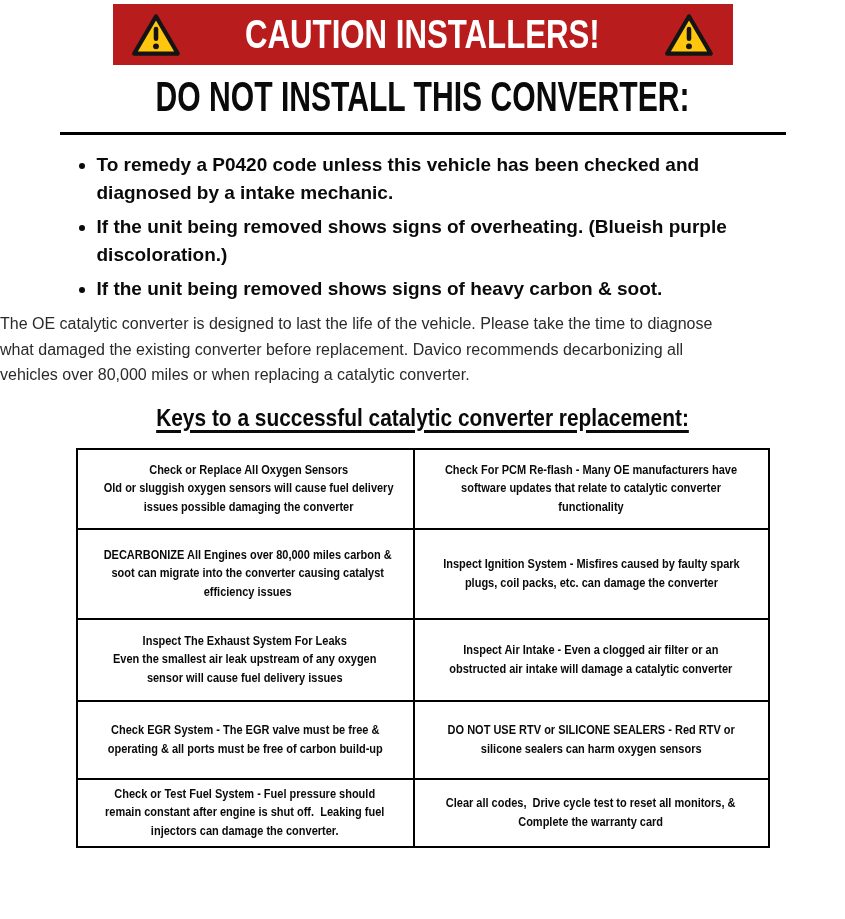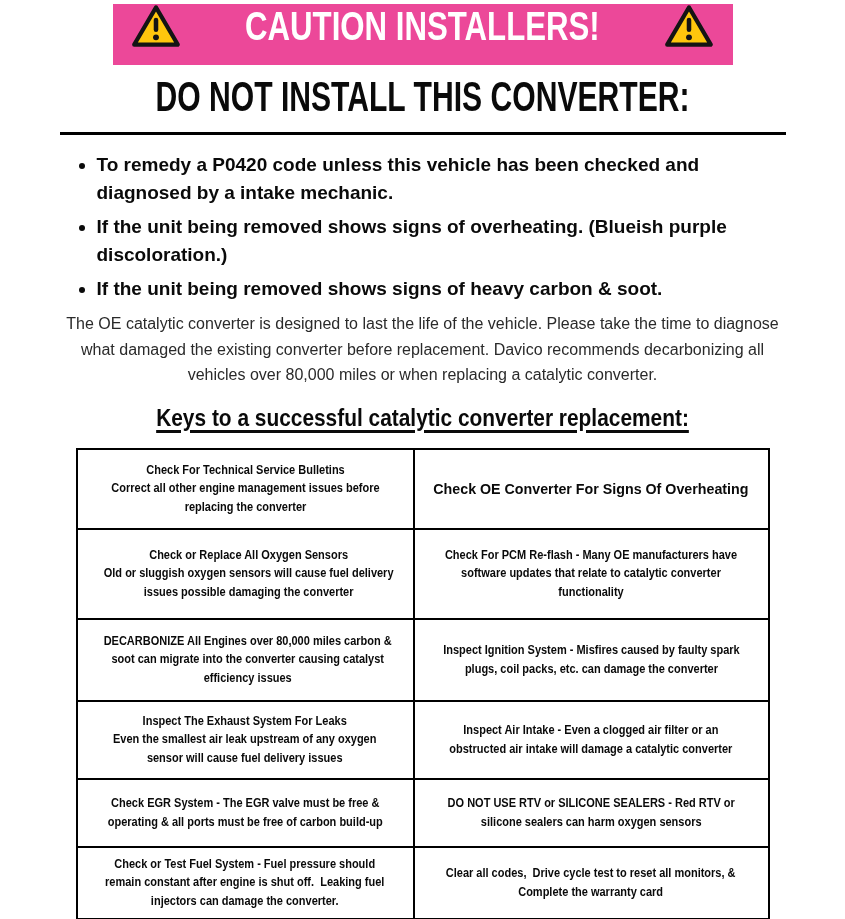--- a/index.html
+++ b/index.html
@@ -12,23 +12,23 @@
     font-family: "Liberation Sans", sans-serif;
     color: #111;
   }
   .page { width: 845px; height: 919px; position: relative; }
 
   
   .banner {
     width: 620px;
     height: 61px;
     margin: 4px auto 0 auto;
-    background: #ec4899;
+    background: #b91c1c;
     display: flex;
-    align-items: flex-start;
+    align-items: center;
     justify-content: center;
     gap: 14px;
   }
   .banner-label {
     display: inline-block;
     color: #ffffff;
     font-weight: bold;
     font-size: 40px;
     letter-spacing: 0px;
     white-space: nowrap;
@@ -67,21 +67,20 @@
     line-height: 1.45;
     margin-bottom: 7px;
     white-space: pre-line;
     color: #0a0a0a;
   }
 
   
   .paragraph {
     margin: 8px auto 0 auto;
     width: 845px;
-    text-align: center;
     font-size: 16px;
     line-height: 1.6;
     color: #2a2a2a;
     white-space: pre-line;
   }
 
   
   .keys-heading {
     margin-top: 16px;
     text-align: center;
@@ -166,26 +165,20 @@
 
   <div class="keys-heading">Keys to a successful catalytic converter replacement:</div>
 
   <table class="tips">
     <colgroup>
         <col style="width:48.7%">
         <col style="width:51.3%">
       </colgroup>
     <tbody>
       <tr>
-        <td><div class="cell-text">Check For Technical Service Bulletins
-Correct all other engine management issues before
-replacing the converter</div></td>
-        <td><div class="cell-text big">Check OE Converter For Signs Of Overheating</div></td>
-      </tr>
-      <tr>
         <td><div class="cell-text">Check or Replace All Oxygen Sensors
 Old or sluggish oxygen sensors will cause fuel delivery
 issues possible damaging the converter</div></td>
         <td><div class="cell-text">Check For PCM Re-flash - Many OE manufacturers have
 software updates that relate to catalytic converter
 functionality</div></td>
       </tr>
       <tr>
         <td><div class="cell-text">DECARBONIZE All Engines over 80,000 miles carbon &amp;
 soot can migrate into the converter causing catalyst

